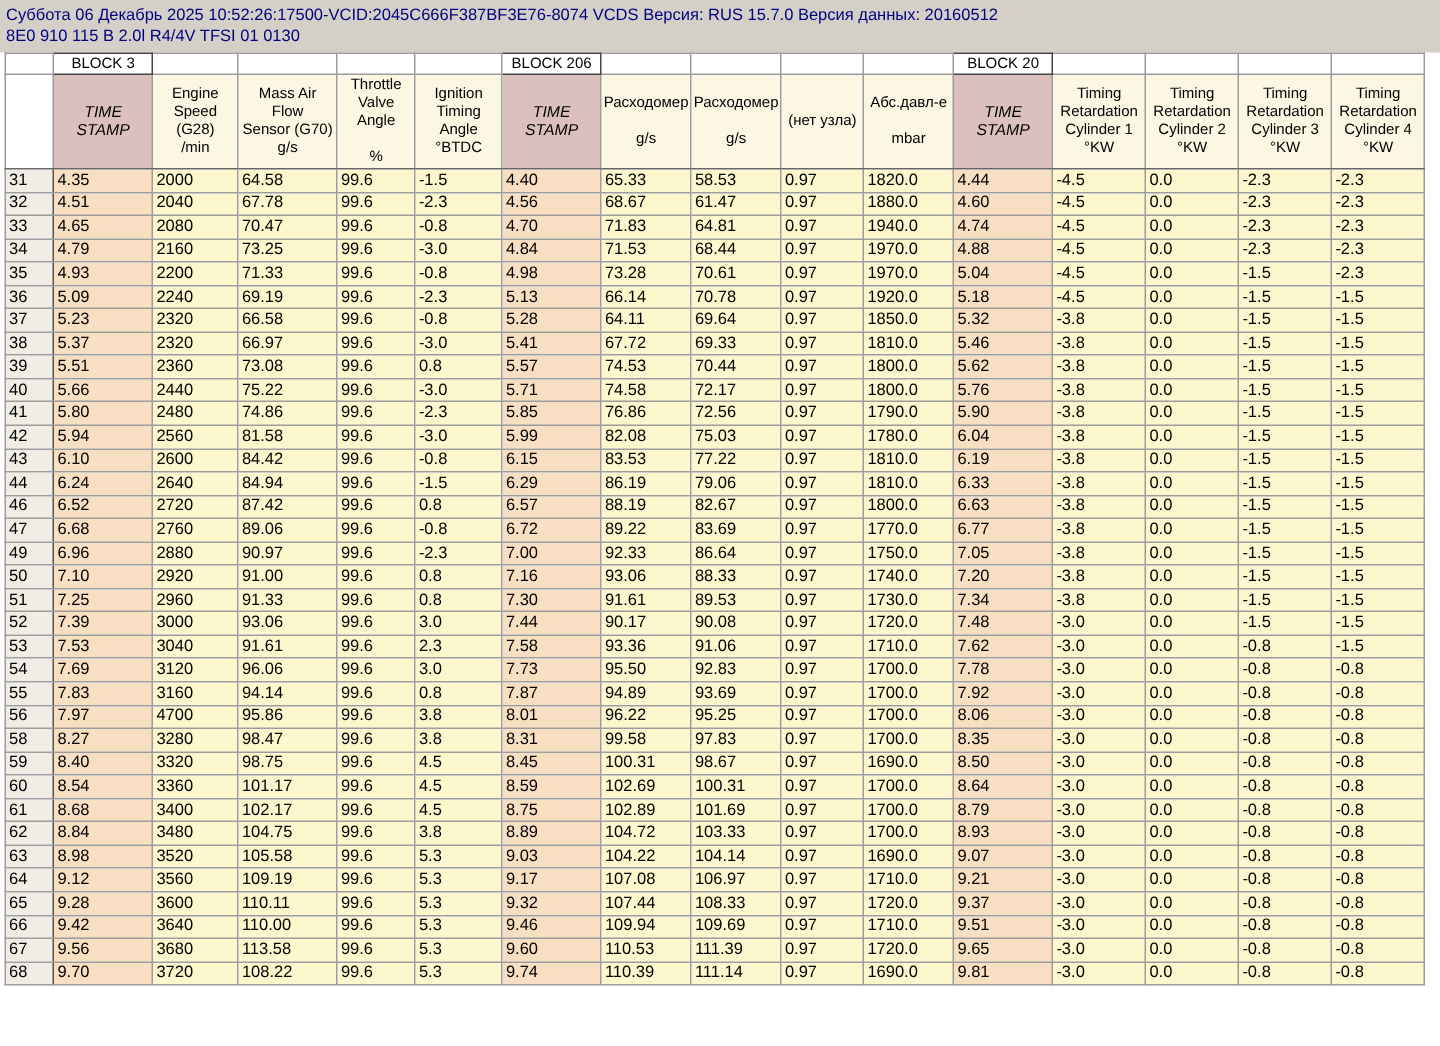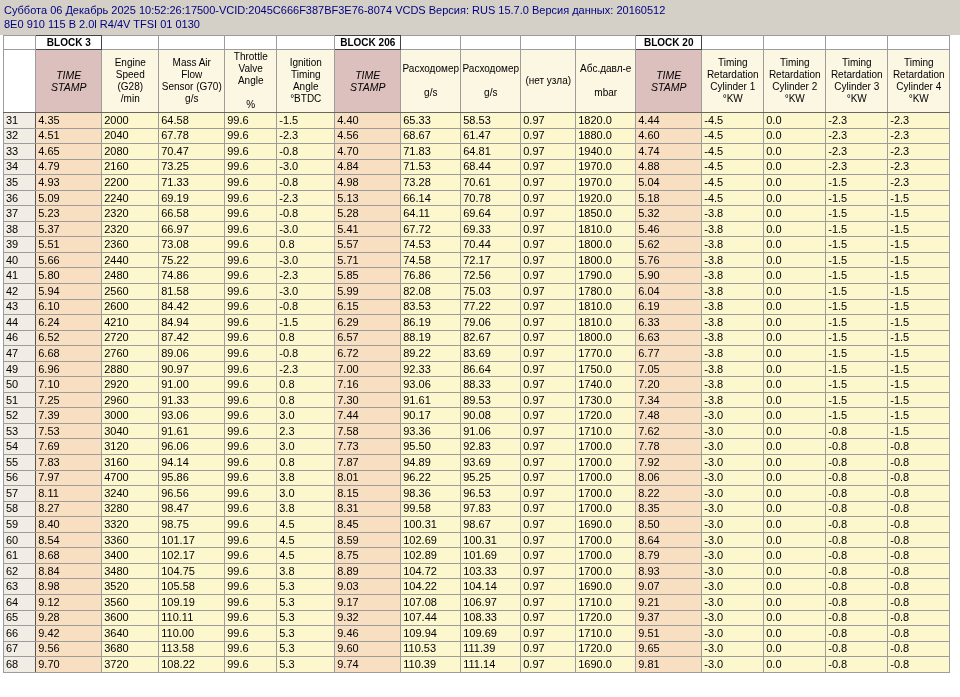--- a/index.html
+++ b/index.html
@@ -48,21 +48,20 @@
     color: #000;
   }
   tr[data-name="block-header-row"] th {
     height: 14px;
     background: #ffffff;
     font-size: 10px;
     line-height: 11px;
   }
   tr[data-name="block-header-row"] th.block-label {
     border: 1px solid #444;
-    font-weight: bold;
   }
   tr[data-name="column-header-row"] th { height: 56px; border-bottom: 1px solid #666; }
   th.head-time   { background: var(--time-header-bg, #dcc0bd); font-size: 10.5px; font-style: italic; }
   th.head-data   { background: var(--data-header-bg, #fbf7e2); }
   th.head-rownum { background: #ffffff; }
   td {
     height: 15.55px;
     font-size: 11px;
     line-height: 13px;
     padding: 0 2px;
@@ -400,21 +399,21 @@
         <td class="cell-data" data-name="data-cell">1810.0</td>
         <td class="cell-time" data-name="time-stamp-cell">6.19</td>
         <td class="cell-data" data-name="data-cell">-3.8</td>
         <td class="cell-data" data-name="data-cell">0.0</td>
         <td class="cell-data" data-name="data-cell">-1.5</td>
         <td class="cell-data" data-name="data-cell">-1.5</td>
       </tr>
       <tr data-name="table-row">
         <td class="cell-rownum" data-name="row-number">44</td>
         <td class="cell-time" data-name="time-stamp-cell">6.24</td>
-        <td class="cell-data" data-name="data-cell">4210</td>
+        <td class="cell-data" data-name="data-cell">2640</td>
         <td class="cell-data" data-name="data-cell">84.94</td>
         <td class="cell-data" data-name="data-cell">99.6</td>
         <td class="cell-data" data-name="data-cell">-1.5</td>
         <td class="cell-time" data-name="time-stamp-cell">6.29</td>
         <td class="cell-data" data-name="data-cell">86.19</td>
         <td class="cell-data" data-name="data-cell">79.06</td>
         <td class="cell-data" data-name="data-cell">0.97</td>
         <td class="cell-data" data-name="data-cell">1810.0</td>
         <td class="cell-time" data-name="time-stamp-cell">6.33</td>
         <td class="cell-data" data-name="data-cell">-3.8</td>
@@ -596,38 +595,20 @@
         <td class="cell-data" data-name="data-cell">95.25</td>
         <td class="cell-data" data-name="data-cell">0.97</td>
         <td class="cell-data" data-name="data-cell">1700.0</td>
         <td class="cell-time" data-name="time-stamp-cell">8.06</td>
         <td class="cell-data" data-name="data-cell">-3.0</td>
         <td class="cell-data" data-name="data-cell">0.0</td>
         <td class="cell-data" data-name="data-cell">-0.8</td>
         <td class="cell-data" data-name="data-cell">-0.8</td>
       </tr>
       <tr data-name="table-row">
-        <td class="cell-rownum" data-name="row-number">57</td>
-        <td class="cell-time" data-name="time-stamp-cell">8.11</td>
-        <td class="cell-data" data-name="data-cell">3240</td>
-        <td class="cell-data" data-name="data-cell">96.56</td>
-        <td class="cell-data" data-name="data-cell">99.6</td>
-        <td class="cell-data" data-name="data-cell">3.0</td>
-        <td class="cell-time" data-name="time-stamp-cell">8.15</td>
-        <td class="cell-data" data-name="data-cell">98.36</td>
-        <td class="cell-data" data-name="data-cell">96.53</td>
-        <td class="cell-data" data-name="data-cell">0.97</td>
-        <td class="cell-data" data-name="data-cell">1700.0</td>
-        <td class="cell-time" data-name="time-stamp-cell">8.22</td>
-        <td class="cell-data" data-name="data-cell">-3.0</td>
-        <td class="cell-data" data-name="data-cell">0.0</td>
-        <td class="cell-data" data-name="data-cell">-0.8</td>
-        <td class="cell-data" data-name="data-cell">-0.8</td>
-      </tr>
-      <tr data-name="table-row">
         <td class="cell-rownum" data-name="row-number">58</td>
         <td class="cell-time" data-name="time-stamp-cell">8.27</td>
         <td class="cell-data" data-name="data-cell">3280</td>
         <td class="cell-data" data-name="data-cell">98.47</td>
         <td class="cell-data" data-name="data-cell">99.6</td>
         <td class="cell-data" data-name="data-cell">3.8</td>
         <td class="cell-time" data-name="time-stamp-cell">8.31</td>
         <td class="cell-data" data-name="data-cell">99.58</td>
         <td class="cell-data" data-name="data-cell">97.83</td>
         <td class="cell-data" data-name="data-cell">0.97</td>

